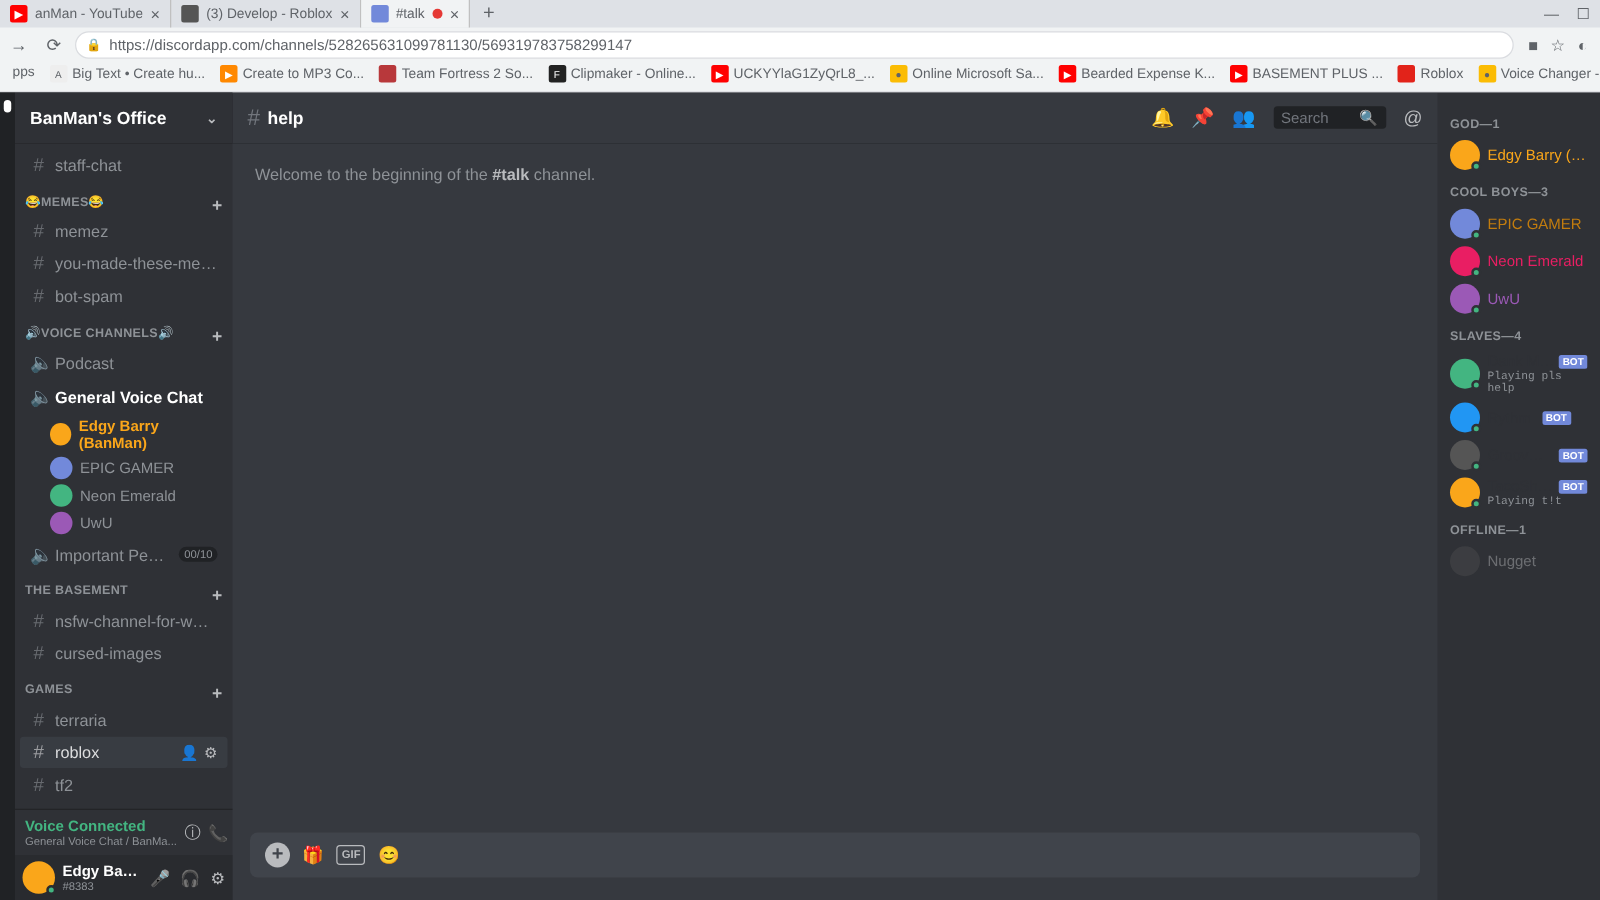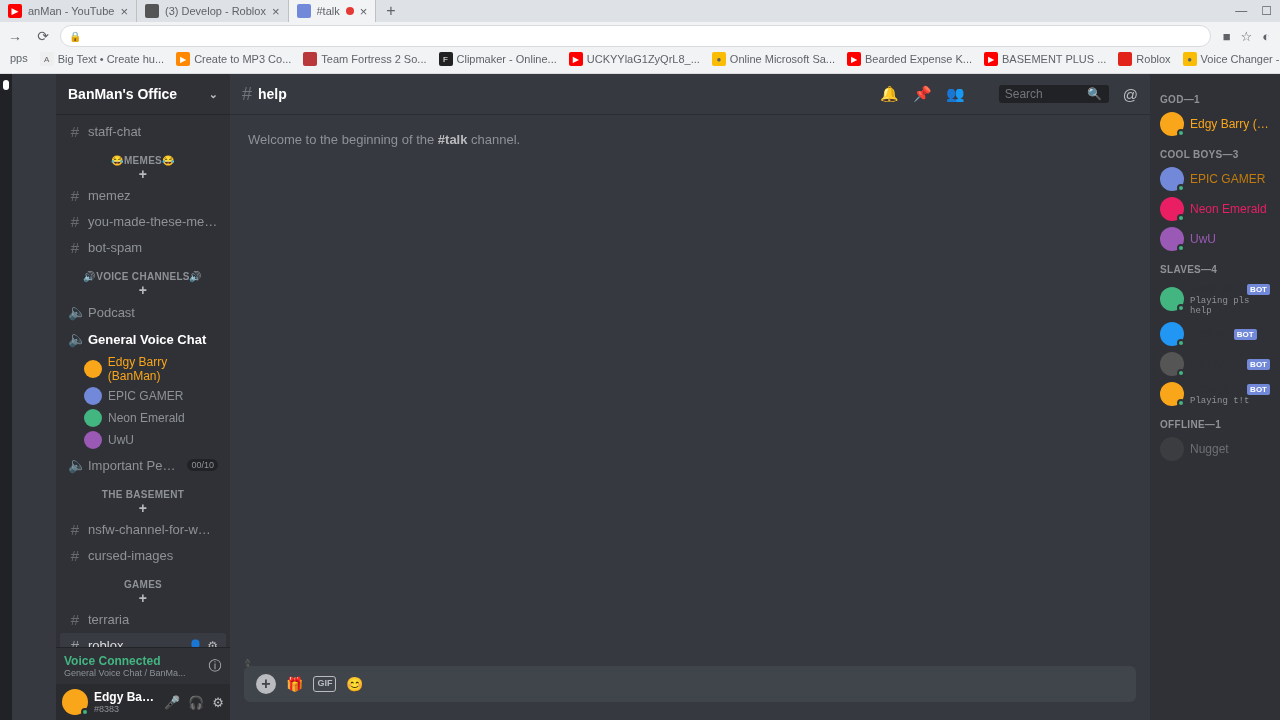--- a/index.html
+++ b/index.html
@@ -26,56 +26,56 @@
 .bookmarks-row { display: flex; align-items: flex-start; height: 24px; padding: 0 6px; gap: 4px; font-size: 11px; color: #5f6368; border-bottom: 1px solid #dadce0; }
 .bm { display: flex; align-items: center; gap: 4px; padding: 2px 4px; white-space: nowrap; cursor: pointer; }
 .bm-fav { width: 14px; height: 14px; display: flex; align-items: center; justify-content: center; border-radius: 2px; font-size: 8px;}
 
 
 .discord { display: flex; height: calc(720px - 74px); background: #36393f; color: #dcddde; }
 
 .server-rail { width: 12px; background: #202225; display: flex; flex-direction: column; align-items: center; padding-top: 6px; gap: 6px; }
 .rail-pill { width: 6px; border-radius: 3px; background: #fff; height: 10px; }
 
-.channels { width: 174px; background: #2f3136; display: flex; flex-direction: column; margin-left: 44px; }
+.channels { width: 174px; background: #2f3136; display: flex; flex-direction: column; }
 .server-header { display: flex; align-items: center; justify-content: space-between; height: 40px; padding: 0 12px; color: #fff; font-size: 14px; font-weight: 600; box-shadow: 0 1px 0 rgba(0,0,0,.2); cursor: pointer; }
 .chevron { font-size: 11px; color: #b9bbbe; }
 
 .channel-scroll { flex: 1; overflow-y: auto; padding-top: 4px; }
-.cat-head { display: flex; align-items: center; justify-content: space-between; padding: 10px 8px 0 8px; font-size: 10px; font-weight: 700; color: #8e9297; text-transform: uppercase; letter-spacing: .3px; cursor: pointer; flex-direction: column; }
+.cat-head { display: flex; align-items: flex-start; justify-content: space-between; padding: 10px 8px 0 8px; font-size: 10px; font-weight: 700; color: #8e9297; text-transform: uppercase; letter-spacing: .3px; cursor: pointer; }
 .cat-add { font-size: 14px; color: #b9bbbe; }
 .ch-item { display: flex; align-items: center; gap: 6px; padding: 4px 8px; margin: 1px 4px; border-radius: 3px; font-size: 13px; color: #8e9297; cursor: pointer; position: relative; }
 .ch-item.hover { background: rgba(79,84,92,.32); color: #dcddde; }
 .ch-item.active { color: #fff; }
 .ch-hash { font-size: 15px; opacity: .6; width: 14px; text-align: center; }
 .ch-name { white-space: nowrap; overflow: hidden; text-overflow: ellipsis; flex: 1; }
 .ch-actions { display: flex; gap: 4px; font-size: 12px; color: #b9bbbe; }
 .vc-user { display: flex; align-items: center; gap: 6px; padding: 2px 8px 2px 28px; font-size: 12px; color: #8e9297; }
 .vc-avatar { width: 18px; height: 18px; border-radius: 50%; background: #7289da; }
 .vc-limit { font-size: 9px; background: #202225; padding: 1px 4px; border-radius: 7px; }
 
-.voice-panel { padding: 6px 8px; border-top: 1px solid #232427; display: flex; align-items: center; gap: 23px; }
+.voice-panel { padding: 6px 8px; border-top: 1px solid #232427; display: flex; align-items: center; gap: 6px; }
 .vc-status { flex: 1; }
 .vc-title { color: #43b581; font-size: 12px; font-weight: 600; }
 .vc-sub { font-size: 9px; color: #8e9297; white-space: nowrap; overflow: hidden; text-overflow: ellipsis; }
 .vc-btn { color: #b9bbbe; font-size: 13px; cursor: pointer; }
 
 .user-panel { height: 36px; background: #292b2f; display: flex; align-items: center; padding: 0 6px; gap: 6px; }
 .up-avatar { width: 26px; height: 26px; border-radius: 50%; background: #faa61a; position: relative; }
 .up-status { width: 8px; height: 8px; border-radius: 50%; background: #43b581; position: absolute; bottom: -1px; right: -1px; border: 2px solid #292b2f; }
 .up-name { flex: 1; font-size: 12px; color: #fff; font-weight: 600; white-space: nowrap; overflow: hidden; text-overflow: ellipsis; }
 .up-tag { font-size: 9px; color: #8e9297; }
 .up-icons { display: flex; gap: 8px; color: #b9bbbe; font-size: 13px; }
 
 .main { flex: 1; display: flex; flex-direction: column; }
 .chat-header { height: 40px; display: flex; align-items: center; padding: 0 12px; box-shadow: 0 1px 0 rgba(0,0,0,.2); gap: 6px; }
 .ch-title-hash { font-size: 18px; color: #72767d; }
 .ch-title { font-size: 14px; font-weight: 700; color: #fff; }
 .header-right { margin-left: auto; display: flex; align-items: center; gap: 14px; color: #b9bbbe; font-size: 15px; }
-.search-box { background: #202225; border-radius: 3px; padding: 2px 6px; font-size: 12px; color: #72767d; display: flex; align-items: flex-start; gap: 6px; width: 110px; margin-left: 20px; }
+.search-box { background: #202225; border-radius: 3px; padding: 2px 6px; font-size: 12px; color: #72767d; display: flex; align-items: flex-start; gap: 6px; width: 90px; }
 
 .chat-body { flex: 1; padding: 18px; position: relative; }
 .welcome { color: #8e9297; font-size: 13px; }
 .welcome b { color: #b9bbbe; }
 
 .chat-input-row { padding: 0 14px 18px 14px; }
 .chat-input { background: #40444b; border-radius: 6px; display: flex; align-items: center; padding: 8px 12px; gap: 10px; }
 .ci-plus { width: 20px; height: 20px; border-radius: 50%; background: #b9bbbe; color: #40444b; display: flex; align-items: center; justify-content: center; font-weight: 700; cursor: pointer; }
 .ci-field { flex: 1; background: transparent; border: none; outline: none; color: #dcddde; font-size: 13px; }
 .ci-icons { display: flex; gap: 10px; color: #b9bbbe; font-size: 14px; }
@@ -116,20 +116,21 @@
     <div class="window-controls">
       <span>—</span>
       <span>☐</span>
     </div>
   </div>
   <div class="address-row">
     <span class="nav-icon">→</span>
     <span class="nav-icon">⟳</span>
     <div class="address-bar">
       <span class="lock-icon">🔒</span>
+      <span>https://discordapp.com/channels/528265631099781130/569319783758299147</span>
     </div>
     <div class="addr-icons">
       <span>■</span>
       <span>☆</span>
       <span>◐</span>
     </div>
   </div>
   <div class="bookmarks-row">
     <div class="bm">
         <span>pps</span>
@@ -218,21 +219,21 @@
       <div class="ch-item">
           <span class="ch-hash">🔈</span>
           <span class="ch-name">Podcast</span>
         </div>
       <div class="ch-item active">
           <span class="ch-hash">🔈</span>
           <span class="ch-name" style="font-weight:600">General Voice Chat</span>
         </div>
       <div class="vc-user">
           <span class="vc-avatar" style="background:#faa61a"></span>
-          <span style="color:#faa61a;font-weight:400">Edgy Barry (BanMan)</span>
+          <span style="color:#faa61a;font-weight:700">Edgy Barry (BanMan)</span>
         </div>
       <div class="vc-user">
           <span class="vc-avatar"></span>
           <span>EPIC GAMER</span>
         </div>
       <div class="vc-user">
           <span class="vc-avatar" style="background:#43b581"></span>
           <span>Neon Emerald</span>
         </div>
       <div class="vc-user">

